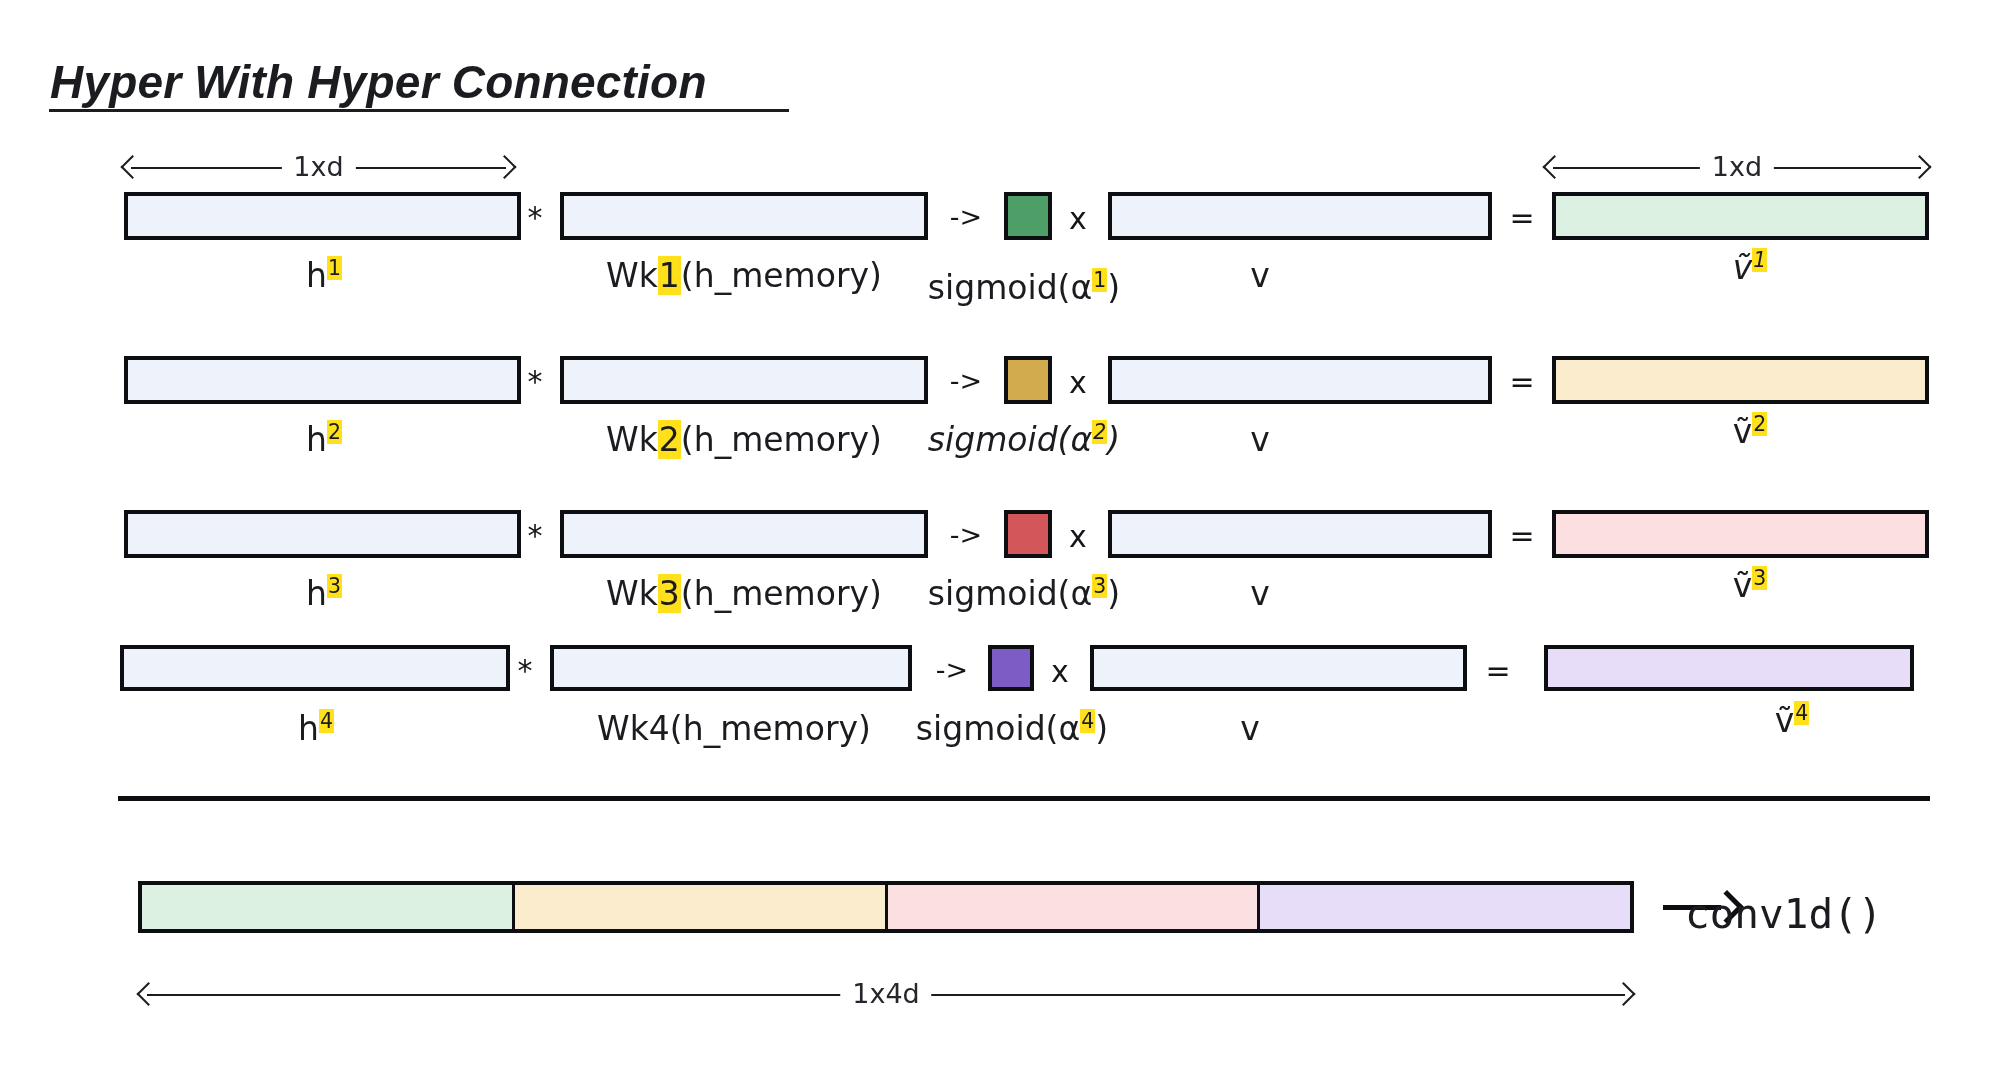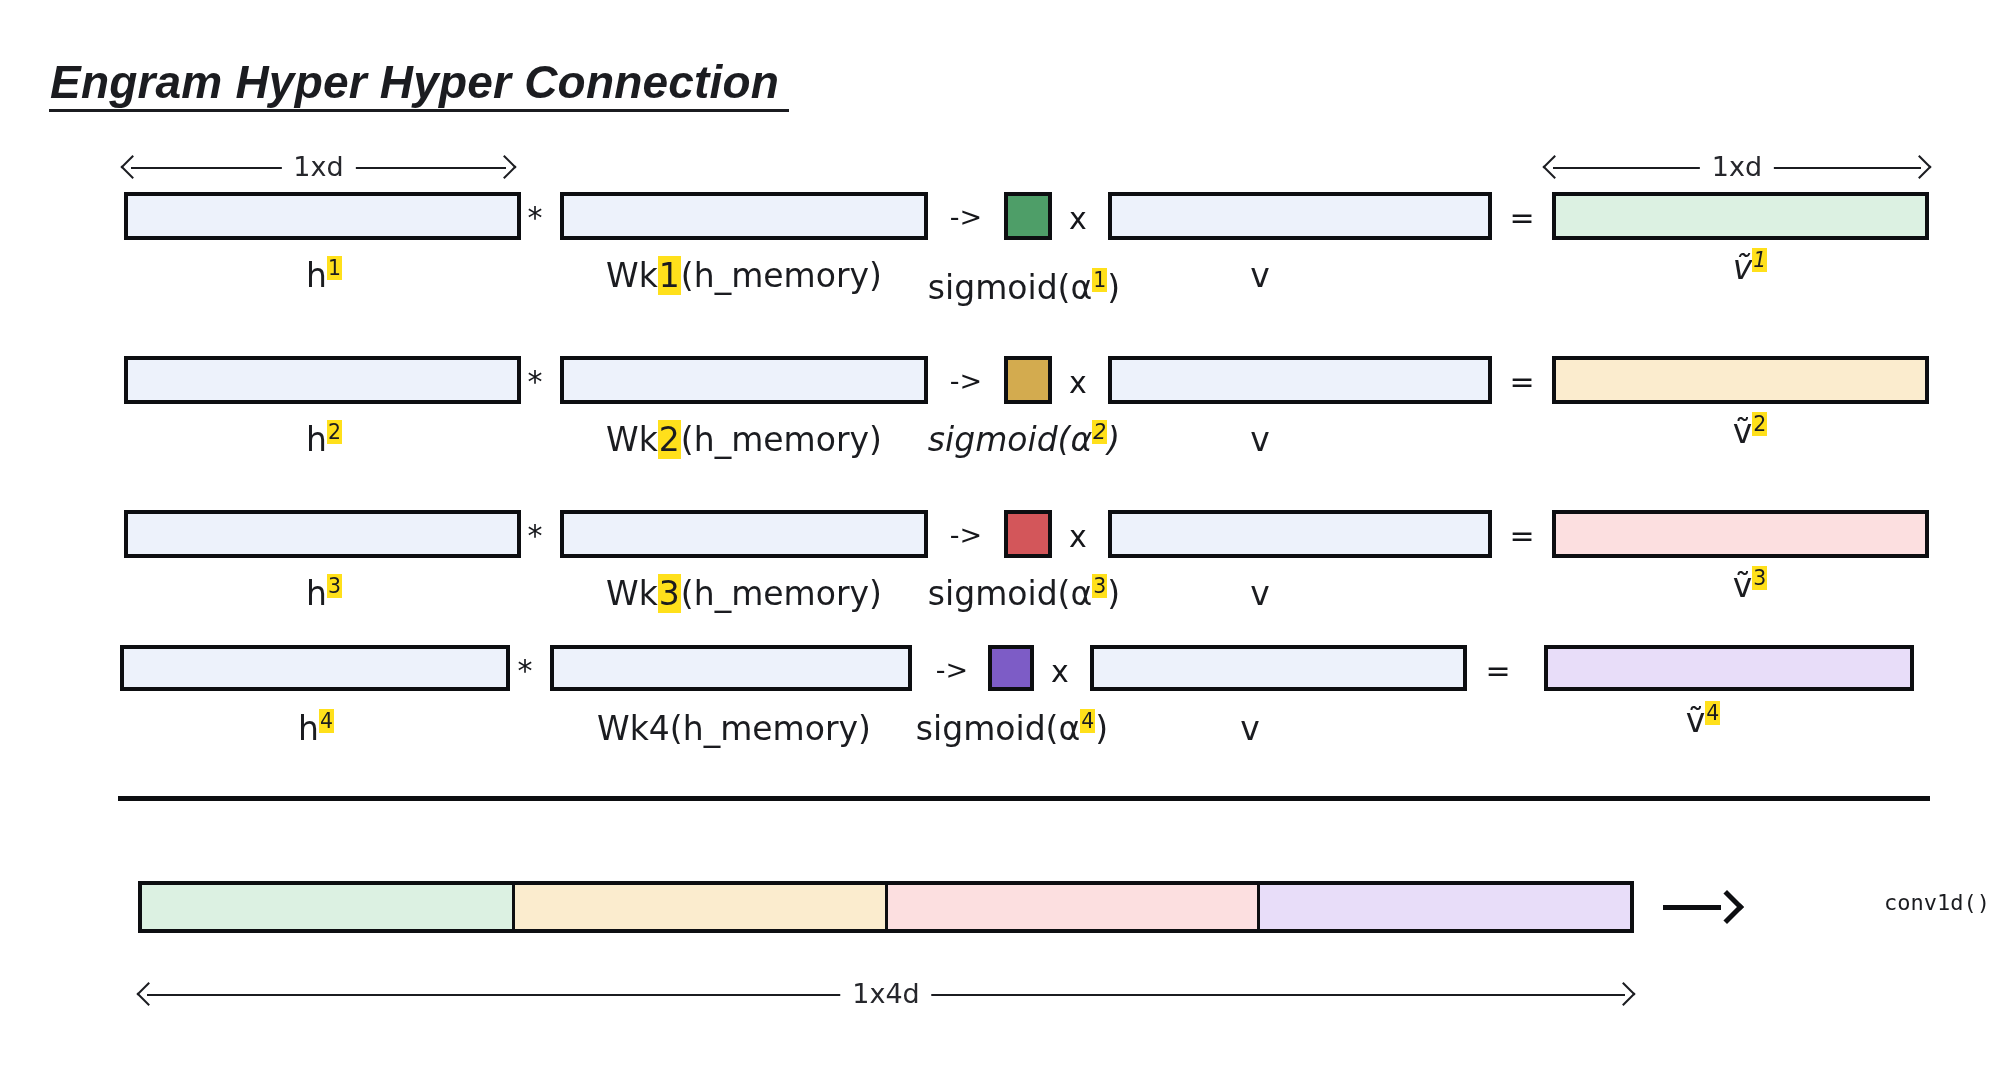--- a/index.html
+++ b/index.html
@@ -173,32 +173,32 @@
   #conv-arrow .head {
     position: absolute;
     right: 0; top: 12px;
     width: 19px; height: 19px;
     border-top: 5px solid #0d0e11;
     border-right: 5px solid #0d0e11;
     transform: translateY(-50%) rotate(45deg);
   }
   #conv-label {
     position: absolute;
-    left: 1884px;
+    left: 1685px;
     top: 890px;
     font-family: "DejaVu Sans Mono", monospace;
-    font-size: 22px;
+    font-size: 41px;
     color: #1b1c20;
     white-space: nowrap;
   }
 </style>
 </head>
 <body>
 
-<div id="title">Engram Hyper Hyper Connection</div>
+<div id="title">Hyper With Hyper Connection</div>
 <div id="title-underline"></div>
 
 <div class="dim" style="left:124px; top:150px; width:389px;">
   <div class="line" style="left:7px; right:7px;"></div>
   <div class="cap left"></div>
   <div class="cap right"></div>
   <div class="dimtext">1xd</div>
 </div>
 
 <div class="dim" style="left:1546px; top:150px; width:382px;">
@@ -270,21 +270,21 @@
   <div class="sqbox" style="left:988px; top:645px; width:46px; height:46px; background:#7d5cc6;"></div>
   <div class="op" style="left:1042px; top:654px; width:36px;">x</div>
   <div class="vecbox" style="left:1090px; top:645px; width:377px; height:46px;"></div>
   <div class="op" style="left:1478px; top:653px; width:40px;">=</div>
   <div class="vecbox purple" style="left:1544px; top:645px; width:370px; height:46px;"></div>
 
   <div class="lbl" style="left:216px; top:709px; width:200px;"><span>h</span><span class="sup hl">4</span></div>
   <div class="lbl" style="left:584px; top:709px; width:300px;"><span>Wk</span><span>4</span><span>(h_memory)</span></div>
   <div class="lbl" style="left:912px; top:709px; width:200px;"><span>sigmoid(α</span><span class="sup hl">4</span><span>)</span></div>
   <div class="lbl" style="left:1210px; top:709px; width:80px;">v</div>
-  <div class="lbl" style="left:1643px; top:701px; width:120px;"><span>ṽ</span><span class="sup hl">4</span></div>
+  <div class="lbl" style="left:1732px; top:701px; width:120px;"><span>ṽ</span><span class="sup hl">4</span></div>
 </div>
 
 <div id="divider"></div>
 
 <div id="concat-bar">
   <div class="seg" style="background:#dcf1e2;"></div>
   <div class="seg" style="background:#fbecce;"></div>
   <div class="seg" style="background:#fcdfe0;"></div>
   <div class="seg" style="background:#e8ddf9;"></div>
 </div>

